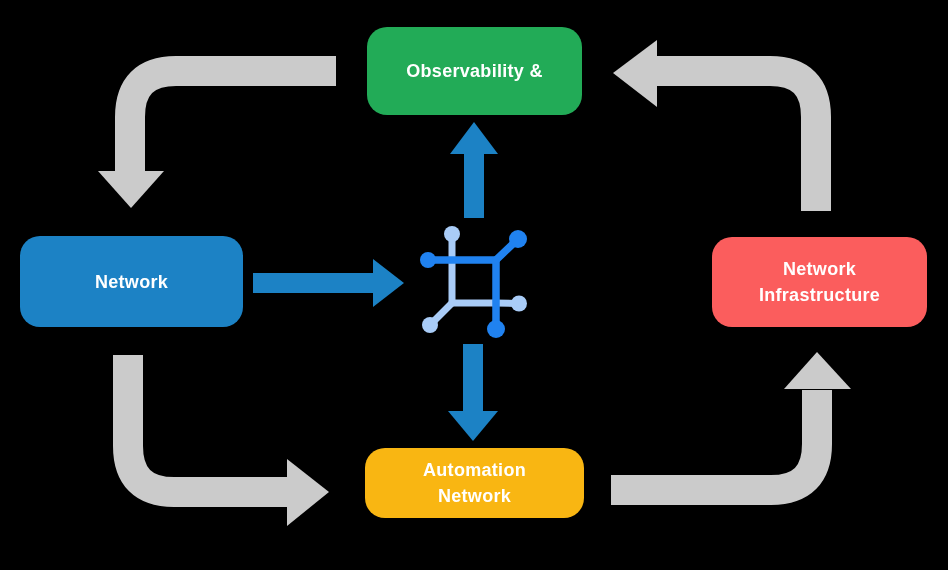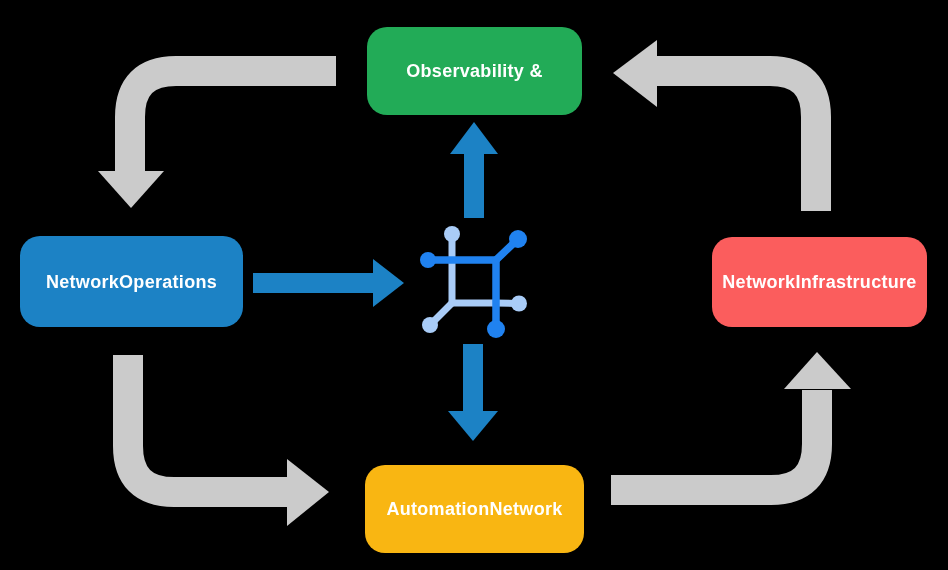--- a/index.html
+++ b/index.html
@@ -18,21 +18,21 @@
     position: absolute;
     left: 0;
     top: 0;
     width: 948px;
     height: 570px;
   }
   .node {
     position: absolute;
     border-radius: 20px;
     display: flex;
-    flex-direction: row;
+    flex-direction: column;
     align-items: center;
     justify-content: center;
     color: #ffffff;
     font-size: 18px;
     font-weight: 600;
     letter-spacing: 0.3px;
     line-height: 26px;
     text-align: center;
   }
 </style>
@@ -99,26 +99,25 @@
       </g>
     </g>
   </svg>
 
   <div class="node" style="left: 367px; top: 27px; width: 215px; height: 88px; background-color: rgb(34, 171, 87);">
     <div>Observability &amp;</div>
   </div>
 
   <div class="node" style="left: 20px; top: 236px; width: 223px; height: 91px; background-color: rgb(28, 130, 197);">
     <div>Network</div>
-    <div>Operations</div>
   </div>
 
   <div class="node" style="left: 712px; top: 237px; width: 215px; height: 90px; background-color: rgb(251, 93, 93);">
     <div>Network</div>
     <div>Infrastructure</div>
   </div>
 
-  <div class="node" style="left: 365px; top: 465px; width: 219px; height: 88px; background-color: rgb(249, 182, 18);">
+  <div class="node" style="left: 365px; top: 448px; width: 219px; height: 70px; background-color: rgb(249, 182, 18);">
     <div>Automation</div>
     <div>Network</div>
   </div>
 
 </div>
 
 </body></html>

